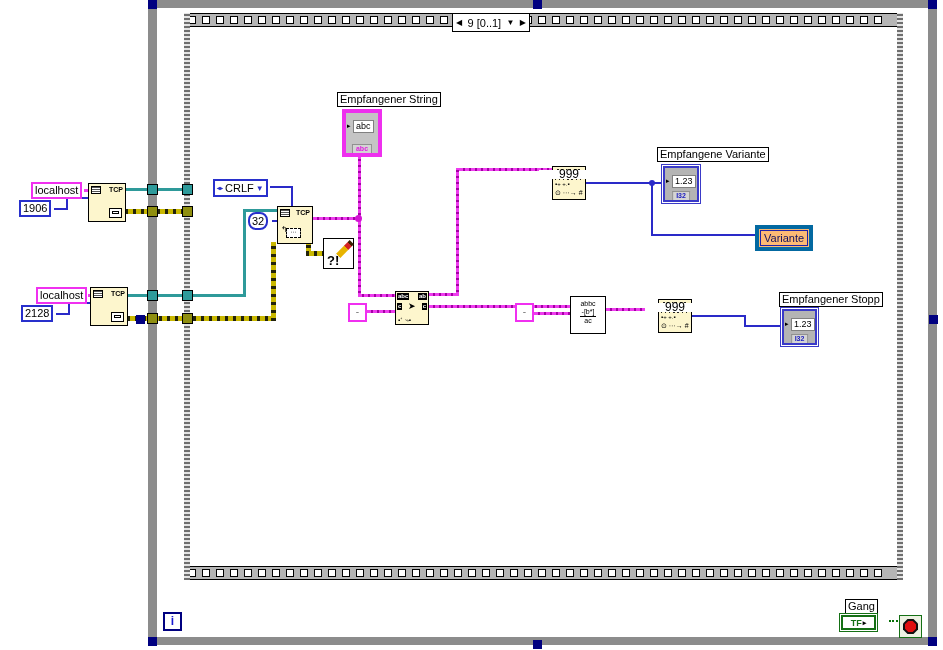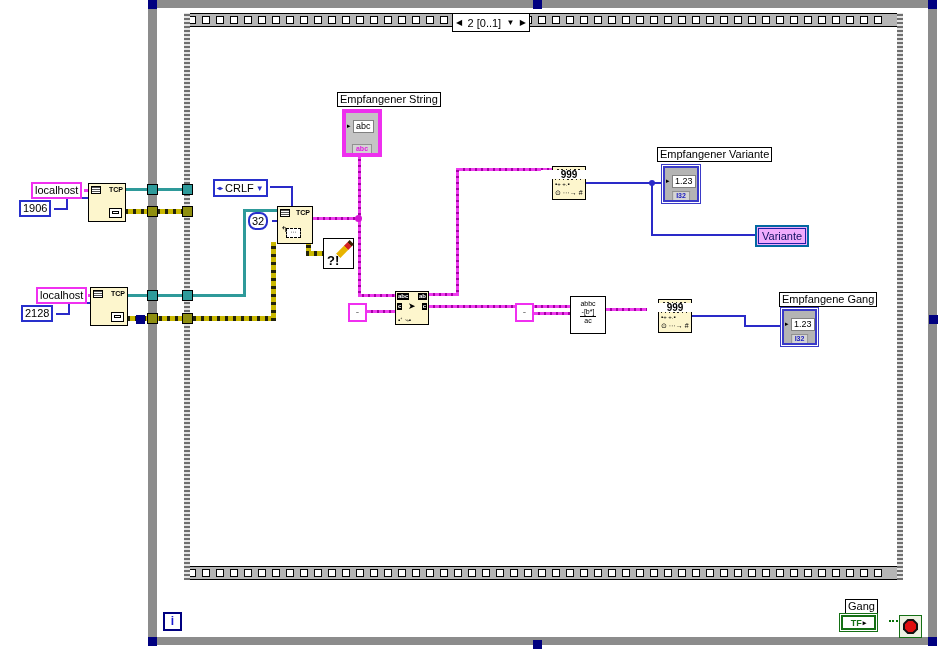--- a/index.html
+++ b/index.html
@@ -47,21 +47,21 @@
   .mini-dashedbox { position:absolute; border:1px dashed #000; background:#fff;
     font-size:6px; line-height:6px; text-align:center; }
   .pencil { position:absolute; width:22px; height:6px; transform:rotate(-45deg);
     background:linear-gradient(90deg,#f0f0f0 0 3px,#e8b400 3px 14px,#d42424 14px 19px,#3a2000 19px 22px); }
   .qbang { position:absolute; left:3px; bottom:0px; font-weight:bold; font-size:13px; }
   .invbox { position:absolute; background:#000; color:#fff; font-size:6px; line-height:7px;
     padding:0 1px; font-weight:bold; }
   .scan-top { position:absolute; left:2px; right:2px; top:2px; height:11px;
     background:repeating-linear-gradient(45deg,#222 0 1px,#fdf6cd 1px 3px);
     display:flex; align-items:center; justify-content:center; }
-  .scan-top span { background:#fff; font-size:10px; line-height:9px; font-weight:bold; padding:0 20px; }
+  .scan-top span { background:#fff; font-size:12px; line-height:9px; font-weight:normal; padding:0 20px; }
   .scan-mid { position:absolute; left:2px; right:2px; top:14px; font-size:6px; line-height:6px; }
   .scan-bot { position:absolute; left:2px; right:2px; bottom:2px; font-size:7px; line-height:8px; white-space:nowrap; }
   .repl { font-size:7px; line-height:8px; text-align:center; padding-top:3px; }
   .repl .fra { border-top:1px solid #000; width:16px; margin:0 auto; }
   
   .const { position:absolute; background:#fff; border:2px solid #2830cc; font-size:11px;
     line-height:13px; padding:0 2px; z-index:4; display:flex; align-items:center; }
   .const.pinkb { border-color:#f030f0;text-align:right; }
   .ring { gap:2px; }
   .ring .ticon { color:#2830cc; font-size:6px; font-weight:bold; }
@@ -80,21 +80,21 @@
   .ind-num .inner { border:2px solid #3a3ac8; background:#b4b4b4; width:100%; height:100%; position:relative; }
   .valbox { position:absolute; left:7px; top:7px; background:#fff; border:1px solid #808080;
     font-size:9px; line-height:11px; padding:0 2px; }
   .inarrow { position:absolute; left:1px; top:9px; font-size:7px; line-height:7px; }
   .tab { position:absolute; bottom:0; left:50%; transform:translateX(-50%);
     background:#d4d4d4; font-size:7px; line-height:8px; font-weight:bold; padding:0 3px;
     border:1px solid #909090; border-bottom:none; }
   .tab.pinkt { color:#e020e0; }
   .tab.bluet { color:#2020c0; }
   
-  .localvar { position:absolute; border:2px solid #0369a1; background:#f0abfc; padding:1px; z-index:4; }
+  .localvar { position:absolute; border:4px solid #0369a1; background:#fdba74; padding:1px; z-index:4; }
   .localvar .inner { border:1px solid #2020a8; font-size:11px; line-height:14px; padding:0 3px;
     color:#101060; text-align:center; }
   
   .iterm { position:absolute; border:2px solid #000080; background:#fff; z-index:5;
     color:#1a1ad0; font-weight:bold; font-size:12px; line-height:14px; text-align:center; }
   .tfterm { position:absolute; border:1px solid #157015; background:#fff; padding:1px; z-index:5; }
   .tfterm .inner { border:2px solid #157015; height:100%; display:flex; align-items:center;
     justify-content:center; gap:1px; color:#157015; font-weight:bold; font-size:9px; position:relative; }
   .tfterm .outarrow { color:#000; font-size:7px; }
   .stopterm { position:absolute; border:1px solid #157015; background:#edf2e2; z-index:5;
@@ -217,21 +217,21 @@
       <div class="fsq"></div>
       <div class="fsq"></div>
       <div class="fsq"></div>
       <div class="fsq"></div>
     </div>
   <div class="seqside" style="left:184px; top:13px; height:567px;"></div>
   <div class="seqside" style="left:897px; top:13px; height:567px;"></div>
 
   <div class="selector" style="left:452px; top:13px; width:78px; height:19px;">
     <span class="selarrow">◀</span>
-    <span>2 [0..1]</span>
+    <span>9 [0..1]</span>
     <span class="selarrow" style="color:#000;">▼</span>
     <span class="selarrow">▶</span>
   </div>
 
   <div class="const pinkb" style="left:31px; top:182px; height:17px;">localhost</div>
   <div class="const" style="left:19px; top:200px; height:17px;">1906</div>
   <div class="node" style="left:88px; top:183px; width:38px; height:39px;">
     <span class="tcp-word">TCP</span>
     <span class="mini-list"></span>
     <span class="mini-monitor" style="right:3px; bottom:3px;"></span>
@@ -333,21 +333,21 @@
         <span>999</span>
       </div>
     <div class="scan-mid">▪+  +.▪</div>
     <div class="scan-bot">⊙ ⋯→ #</div>
   </div>
   <div class="w blue" style="left:586px; top:182px; width:77px; height:2px;"></div>
   <div class="dot-blue" style="left:649px; top:180px;"></div>
   <div class="w blue" style="left:651px; top:182px; width:2px; height:54px;"></div>
   <div class="w blue" style="left:651px; top:234px; width:104px; height:2px;"></div>
 
-  <div class="lbl" style="left:657px; top:147px;">Empfangener Variante</div>
+  <div class="lbl" style="left:657px; top:147px;">Empfangene Variante</div>
   <div class="ind ind-num" style="left:661px; top:164px; width:40px; height:40px;">
     <div class="inner">
       <span class="inarrow">▸</span>
       <span class="valbox">1.23</span>
       <span class="tab bluet">I32</span>
     </div>
   </div>
 
   <div class="localvar" style="left:755px; top:225px;">
     <div class="inner">Variante</div>
@@ -367,21 +367,21 @@
     <div class="scan-top">
         <span>999</span>
       </div>
     <div class="scan-mid">▪+  +.▪</div>
     <div class="scan-bot">⊙ ⋯→ #</div>
   </div>
   <div class="w blue" style="left:692px; top:315px; width:54px; height:2px;"></div>
   <div class="w blue" style="left:744px; top:315px; width:2px; height:12px;"></div>
   <div class="w blue" style="left:744px; top:325px; width:36px; height:2px;"></div>
 
-  <div class="lbl" style="left:779px; top:292px;">Empfangene Gang</div>
+  <div class="lbl" style="left:779px; top:292px;">Empfangener Stopp</div>
   <div class="ind ind-num" style="left:780px; top:307px; width:39px; height:40px;">
     <div class="inner">
       <span class="inarrow">▸</span>
       <span class="valbox">1.23</span>
       <span class="tab bluet">I32</span>
     </div>
   </div>
 
   <div class="iterm" style="left:163px; top:612px; width:19px; height:19px;">i</div>
 

